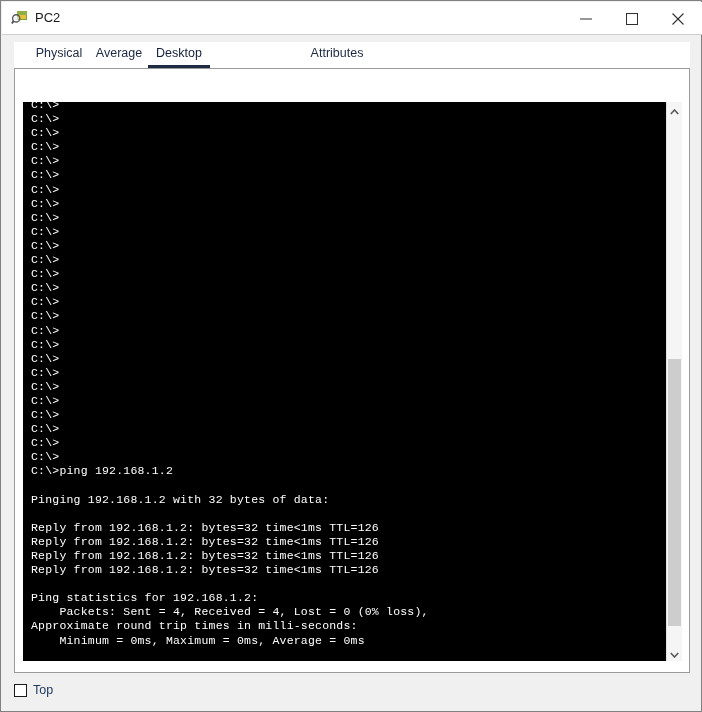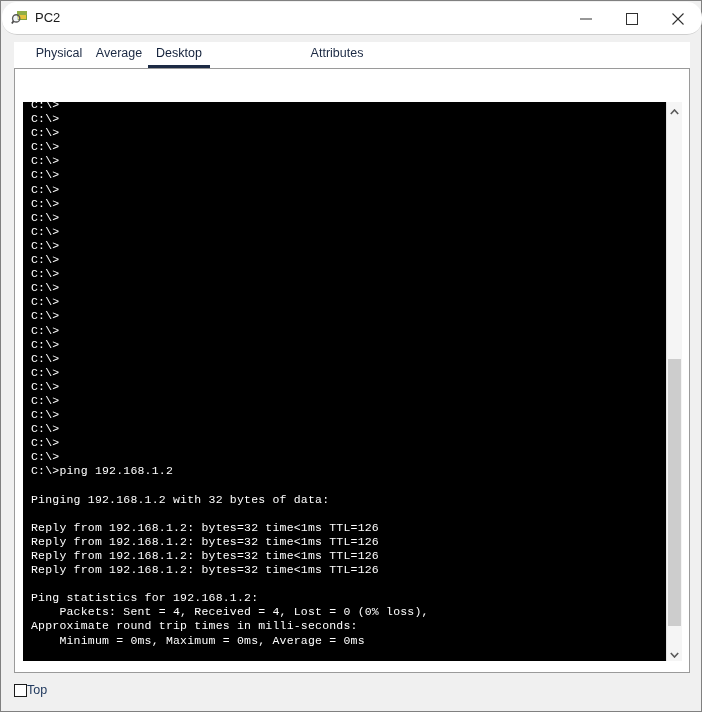--- a/index.html
+++ b/index.html
@@ -27,21 +27,20 @@
 
   
   #title-bar {
     position: absolute;
     left: 1px; top: 1px;
     width: 700px;
     height: 33px;
     background: #ffffff;
     box-sizing: border-box;
     border-bottom: 1px solid #cfcfcf;
-    border-radius: 15px;
   }
   #app-icon {
     position: absolute;
     left: 9px; top: 7px;
     width: 18px; height: 18px;
   }
   #title-text {
     position: absolute;
     left: 33px; top: 7px;
     font-size: 13px;
@@ -203,20 +202,21 @@
   }
 
   
   #top-checkbox-row {
     position: absolute;
     left: 13px;
     top: 680px;
     height: 18px;
     display: flex;
     align-items: center;
+    gap: 6px;
   }
   #top-checkbox {
     width: 13px;
     height: 13px;
     background: #ffffff;
     border: 1px solid #1a1a1a;
     box-sizing: border-box;
     cursor: default;
     flex: none;
   }

